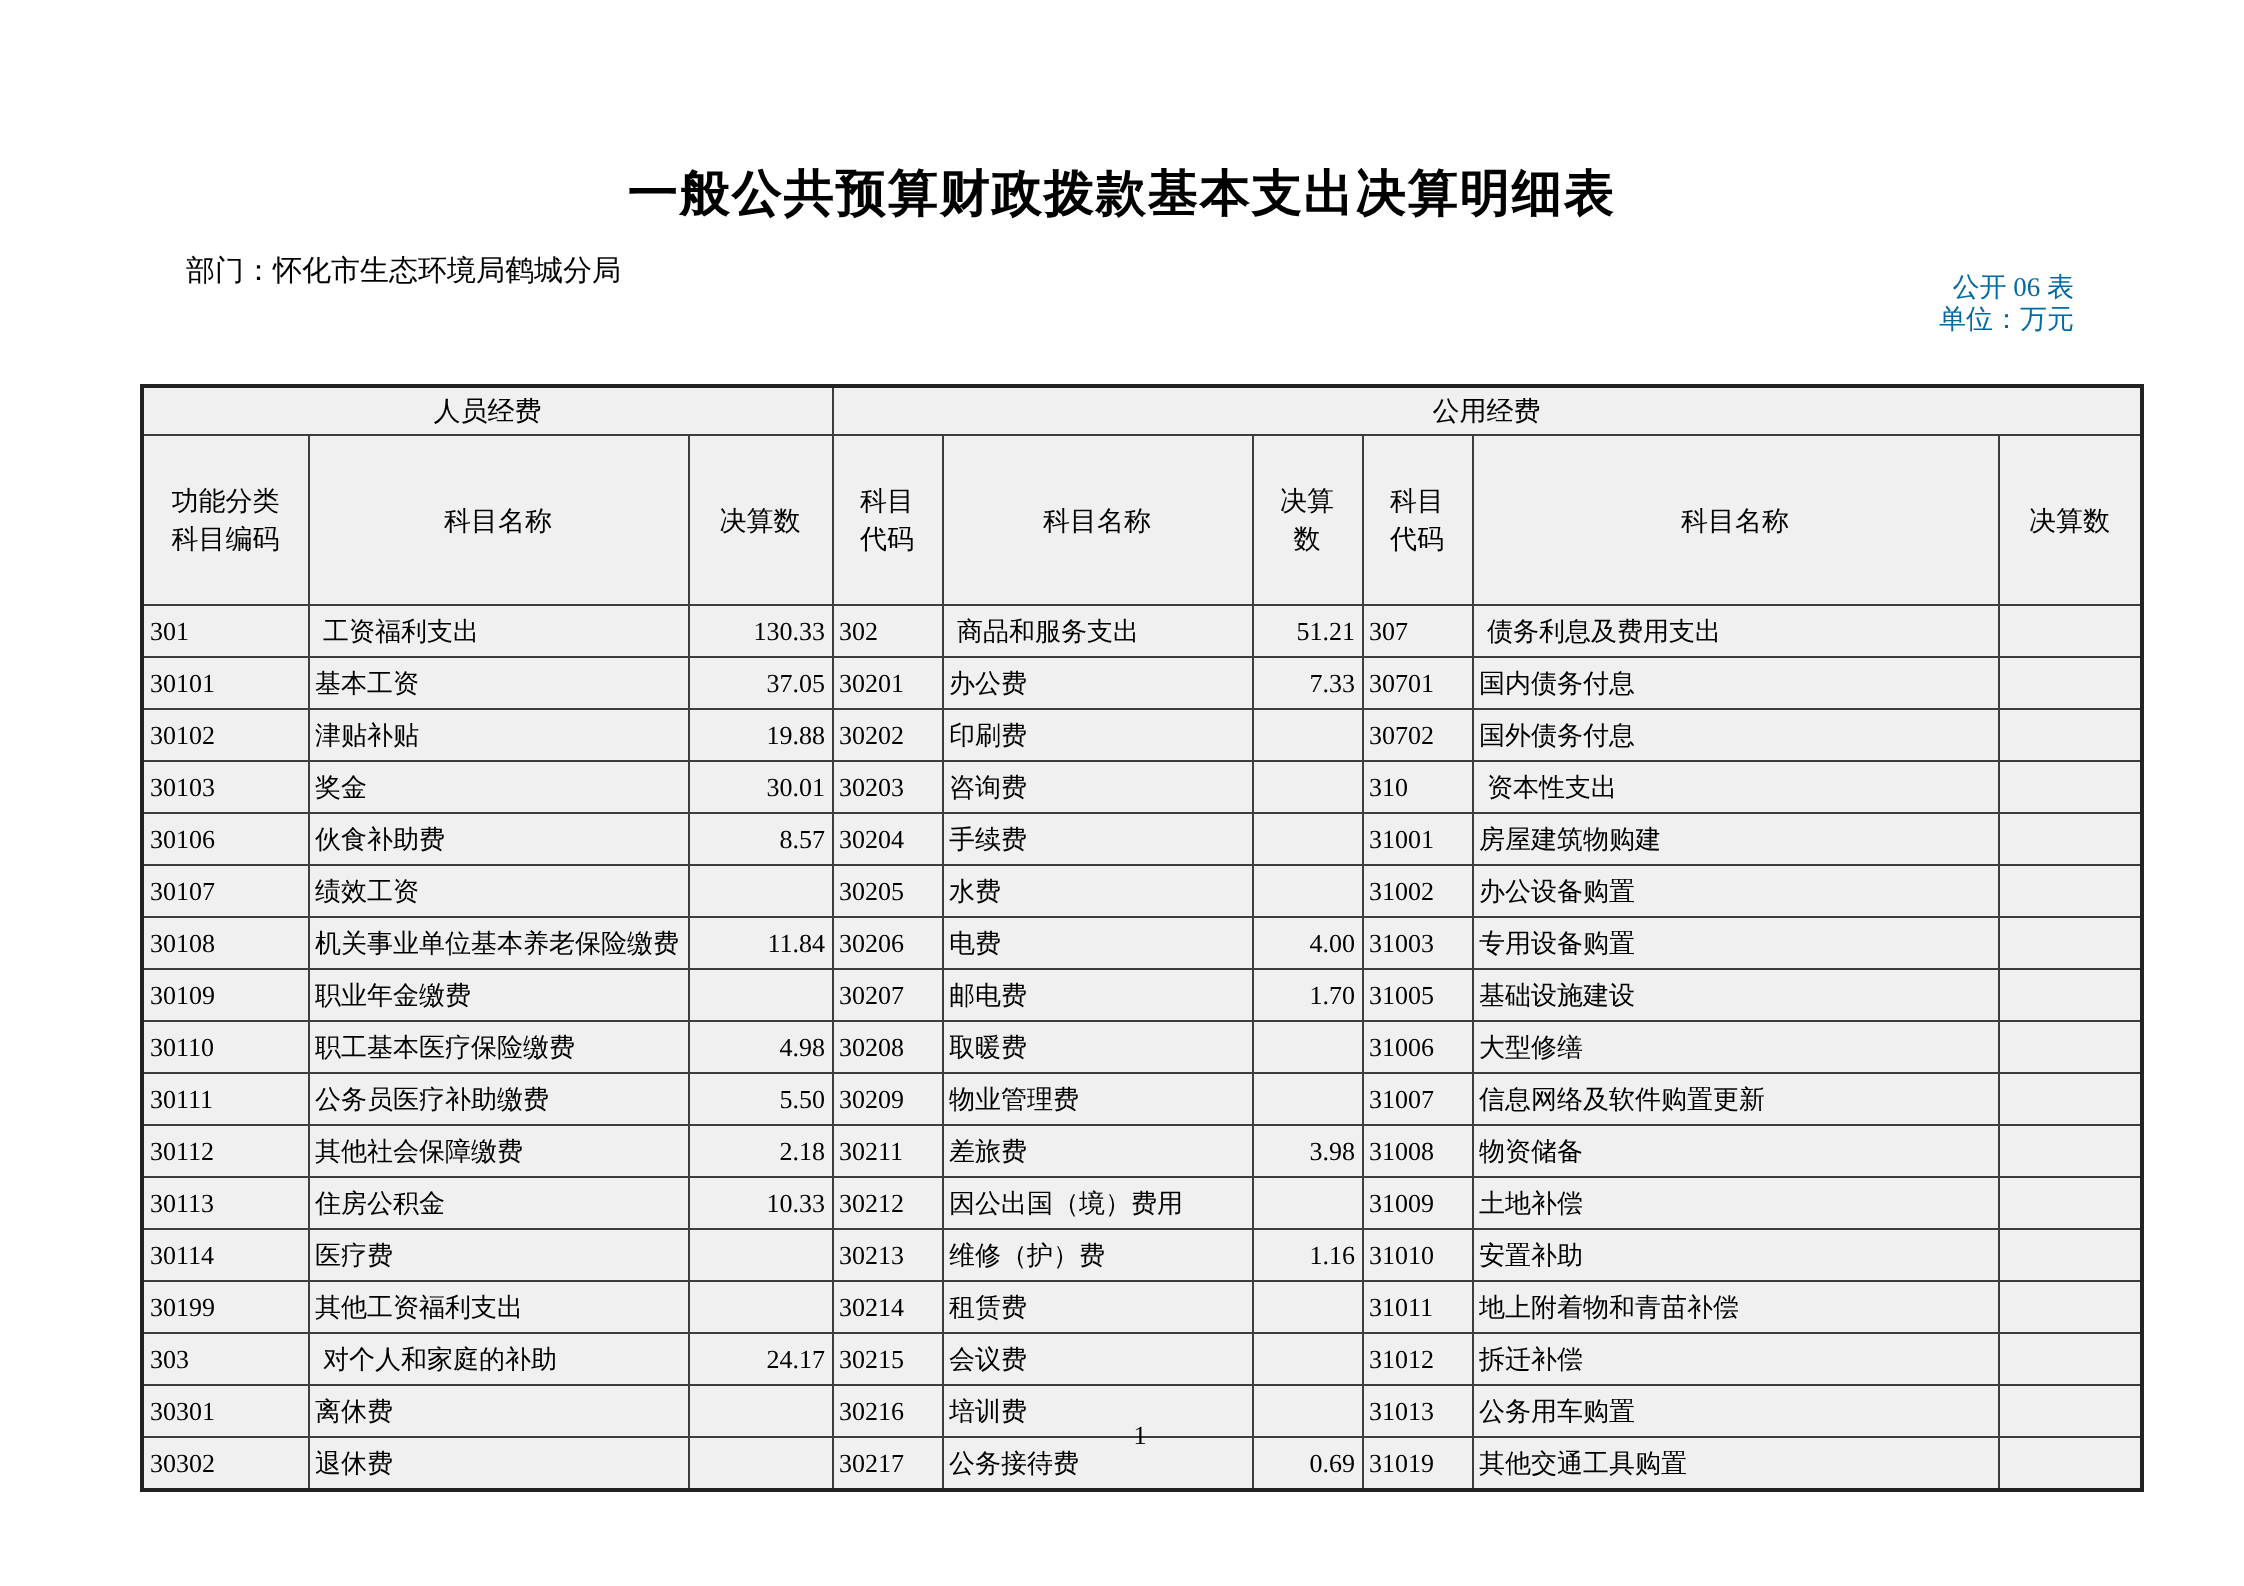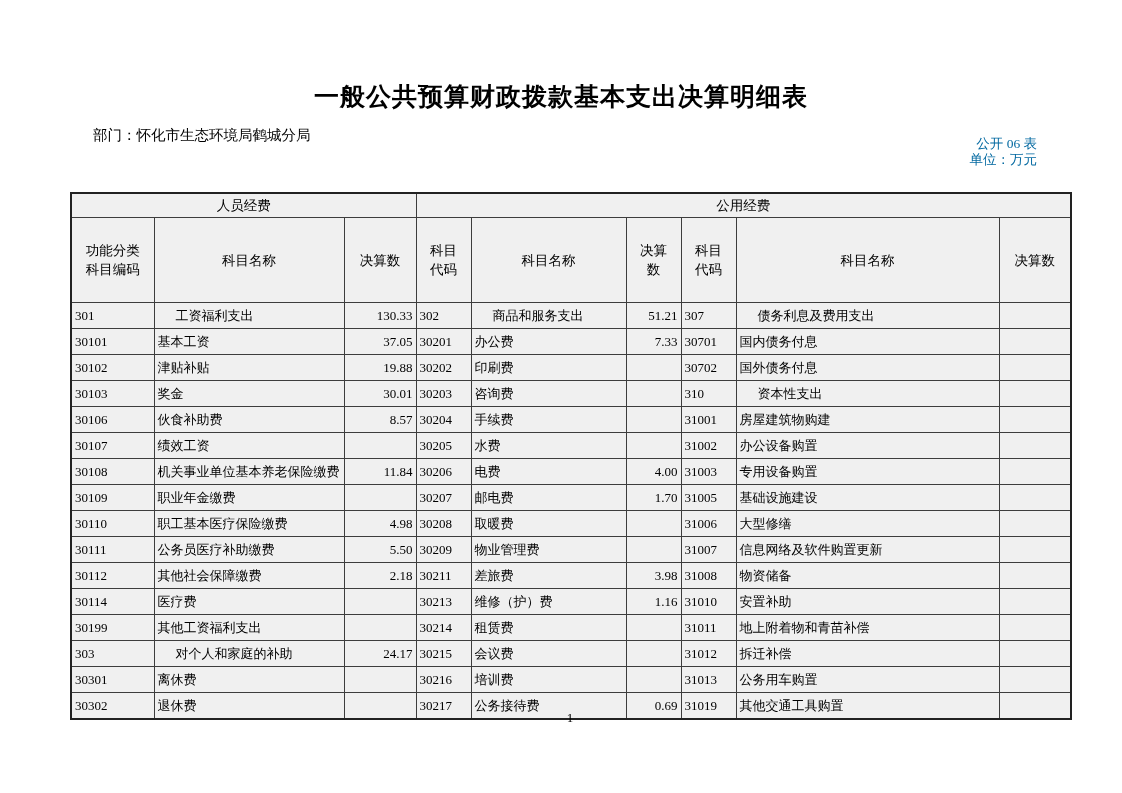--- a/index.html
+++ b/index.html
@@ -41,21 +41,21 @@
   }
   tr.group-row th{
     height:21px;text-align:center;font-size:13.5px;
   }
   tr.cols-row th{
     height:82px;text-align:center;white-space:pre-line;line-height:19px;
     font-size:13.5px;
   }
   td.code{height:23px;text-align:left;padding-left:8px;}
   td.name{height:23px;text-align:left;line-height:17px;}
-  td.name.lvl0{padding-left:21px;}
+  td.name.lvl0{padding-left:7px;}
   td.name.lvl1{}
   td.val{
     height:23px;text-align:right;padding-right:9px;
     background:#ffffff;
   }
   .page-number{
     position:absolute;top:710px;left:70px;width:1000px;
     text-align:center;font-size:13px;color:#000;
   }
 </style>
@@ -222,20 +222,31 @@
           <td class="name lvl1">其他社会保障缴费</td>
           <td class="val">2.18</td>
           <td class="code">30211</td>
           <td class="name lvl1">差旅费</td>
           <td class="val">3.98</td>
           <td class="code">31008</td>
           <td class="name lvl1">物资储备</td>
           <td class="val"></td>
         </tr>
         <tr>
+          <td class="code">30113</td>
+          <td class="name lvl1">住房公积金</td>
+          <td class="val">10.33</td>
+          <td class="code">30212</td>
+          <td class="name lvl1">因公出国（境）费用</td>
+          <td class="val"></td>
+          <td class="code">31009</td>
+          <td class="name lvl1">土地补偿</td>
+          <td class="val"></td>
+        </tr>
+        <tr>
           <td class="code">30114</td>
           <td class="name lvl1">医疗费</td>
           <td class="val"></td>
           <td class="code">30213</td>
           <td class="name lvl1">维修（护）费</td>
           <td class="val">1.16</td>
           <td class="code">31010</td>
           <td class="name lvl1">安置补助</td>
           <td class="val"></td>
         </tr>

